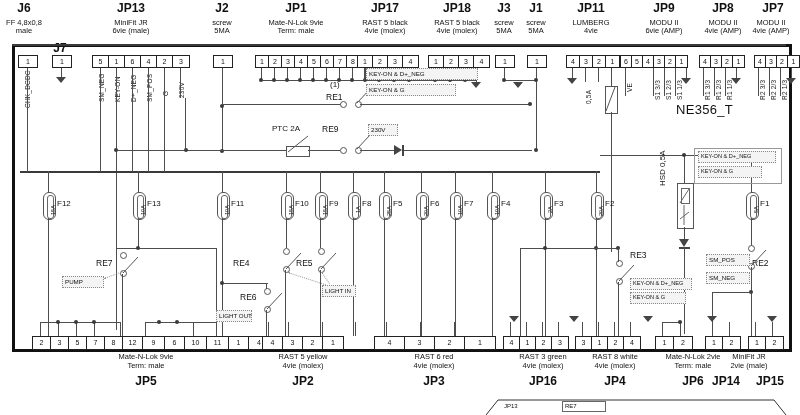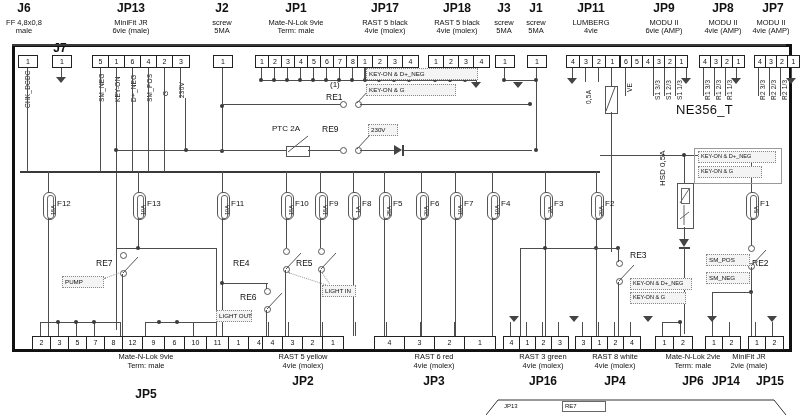--- a/index.html
+++ b/index.html
@@ -584,21 +584,21 @@
     <div class="pin" style="width:20px;line-height:12px;">12</div>
     <div class="pin" style="width:22px;line-height:12px;">9</div>
     <div class="pin" style="width:20px;line-height:12px;">6</div>
     <div class="pin" style="width:22px;line-height:12px;">10</div>
     <div class="pin" style="width:22px;line-height:12px;">11</div>
     <div class="pin" style="width:20px;line-height:12px;">1</div>
     <div class="pin" style="width:20px;line-height:12px;">4</div>
   </div>
   <div class="bsub" style="left:86px;top:353px;width:120px;">Mate-N-Lok 9vie</div>
   <div class="bsub" style="left:86px;top:362px;width:120px;">Term: male</div>
-  <div class="btitle" style="left:106px;top:388px;width:80px;">JP5</div>
+  <div class="btitle" style="left:106px;top:375px;width:80px;">JP5</div>
 
   <div class="pinrow" style="left:262px;top:336px;height:14px;">
     <div class="pin" style="width:20px;line-height:12px;">4</div>
     <div class="pin" style="width:20px;line-height:12px;">3</div>
     <div class="pin" style="width:20px;line-height:12px;">2</div>
     <div class="pin" style="width:20px;line-height:12px;">1</div>
   </div>
   <div class="bsub" style="left:253px;top:353px;width:100px;">RAST 5 yellow</div>
   <div class="bsub" style="left:253px;top:362px;width:100px;">4vie (molex)</div>
   <div class="btitle" style="left:263px;top:375px;width:80px;">JP2</div>

